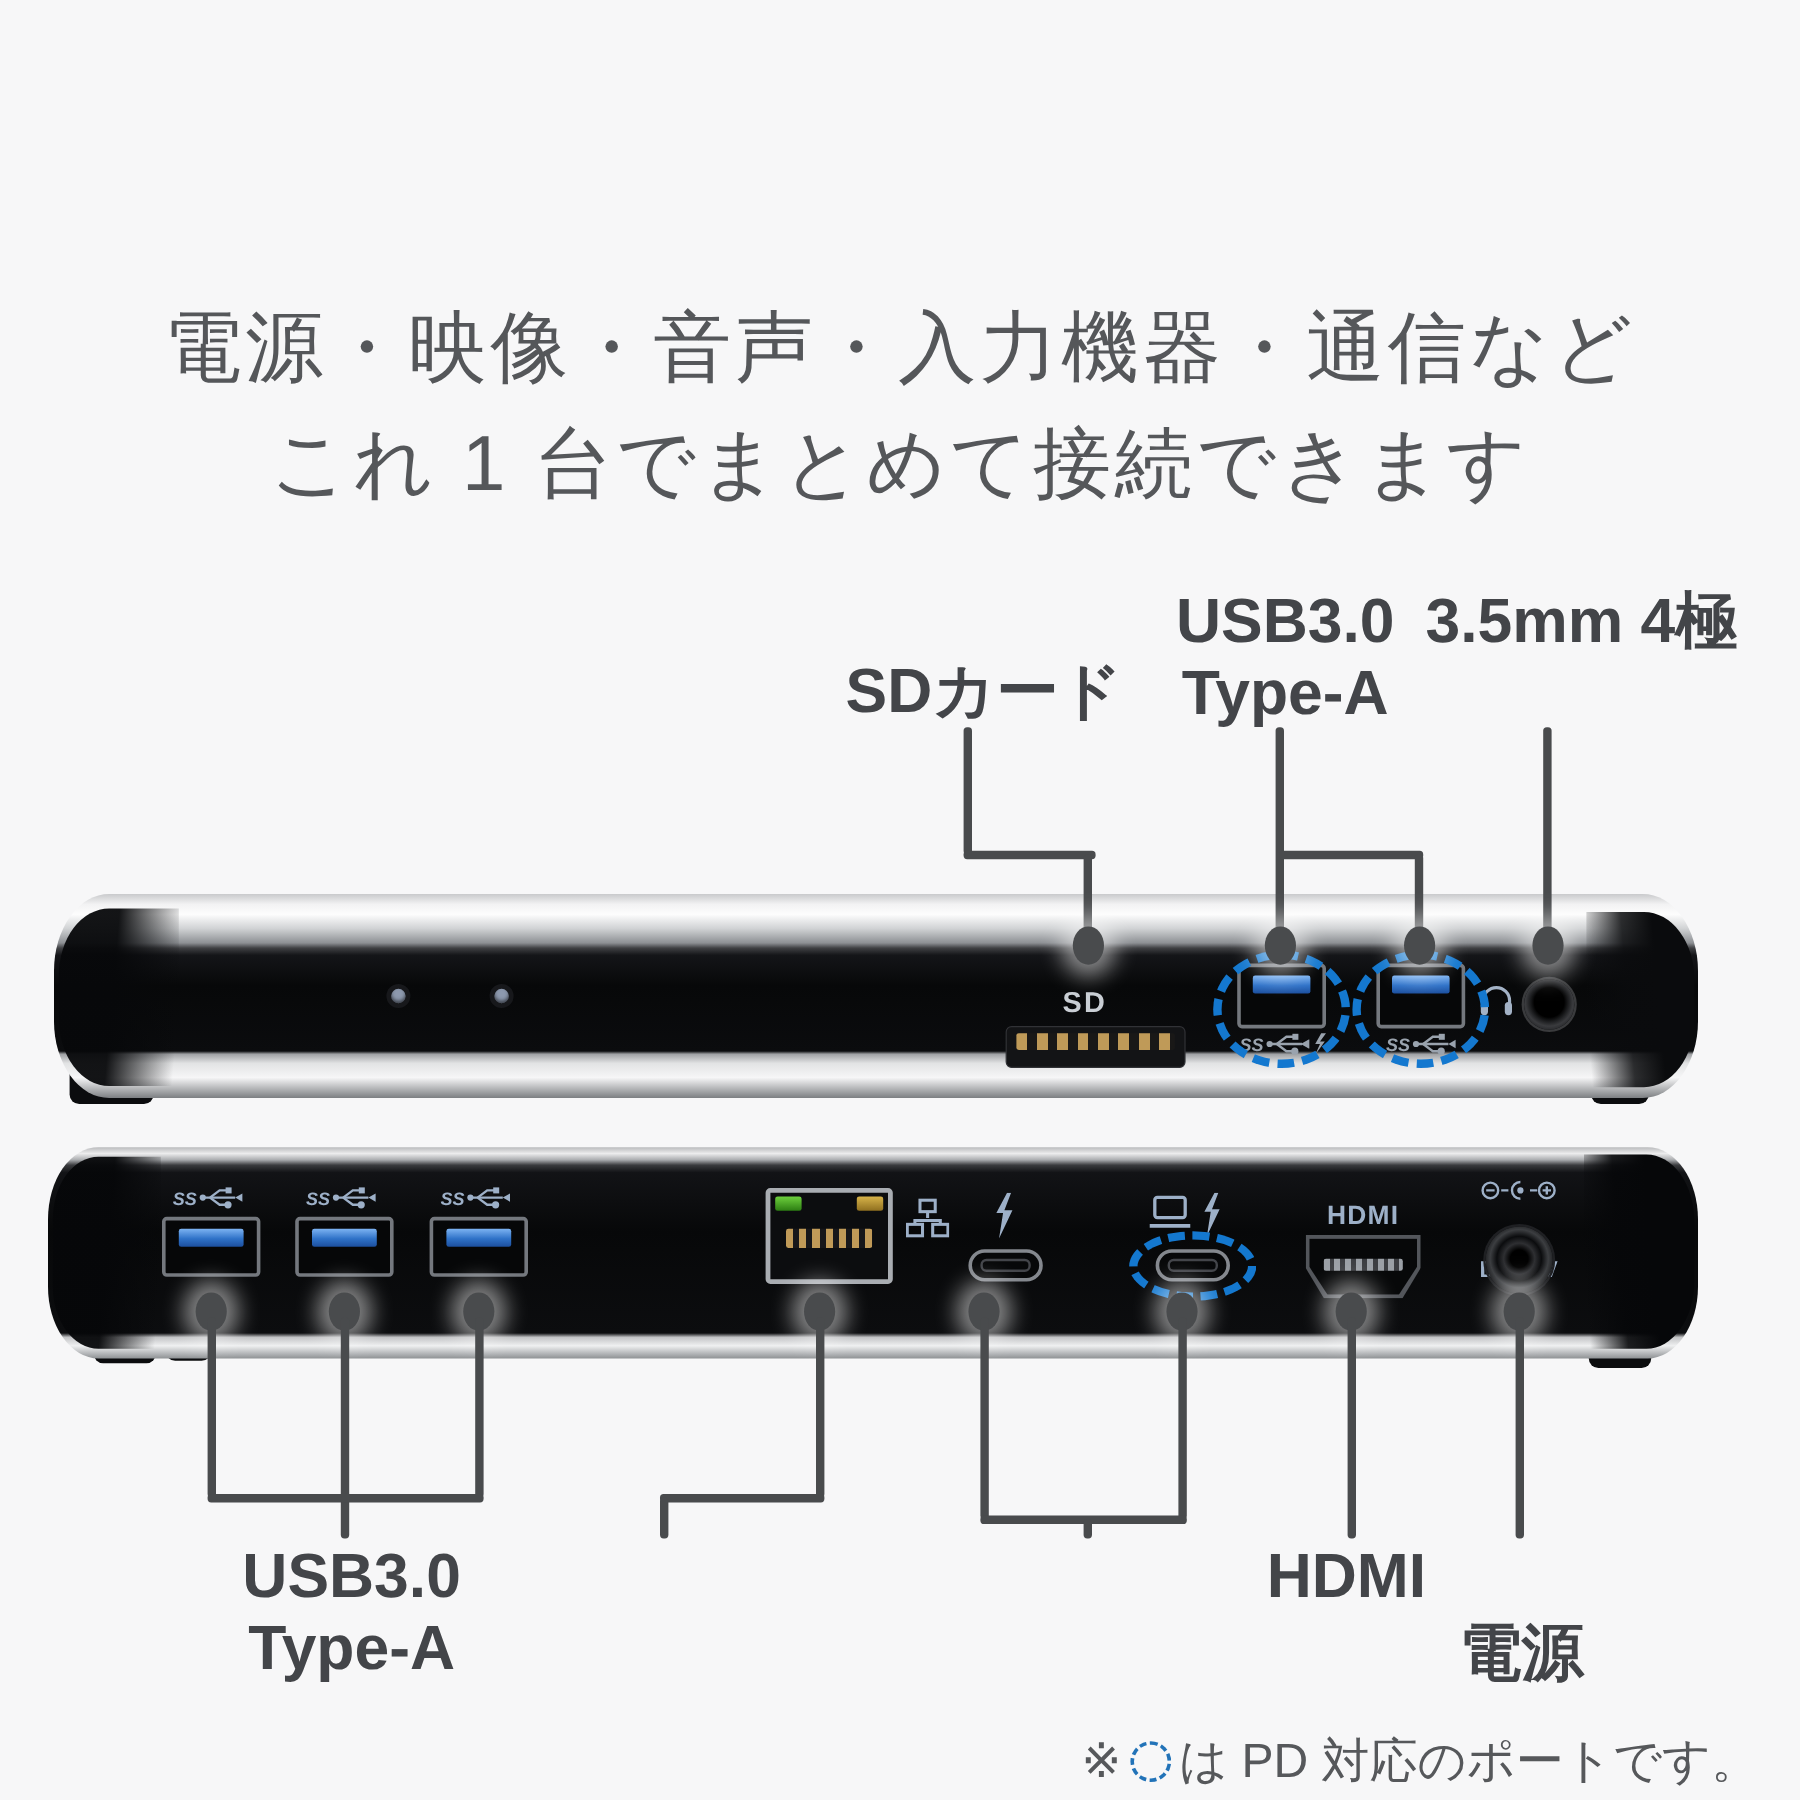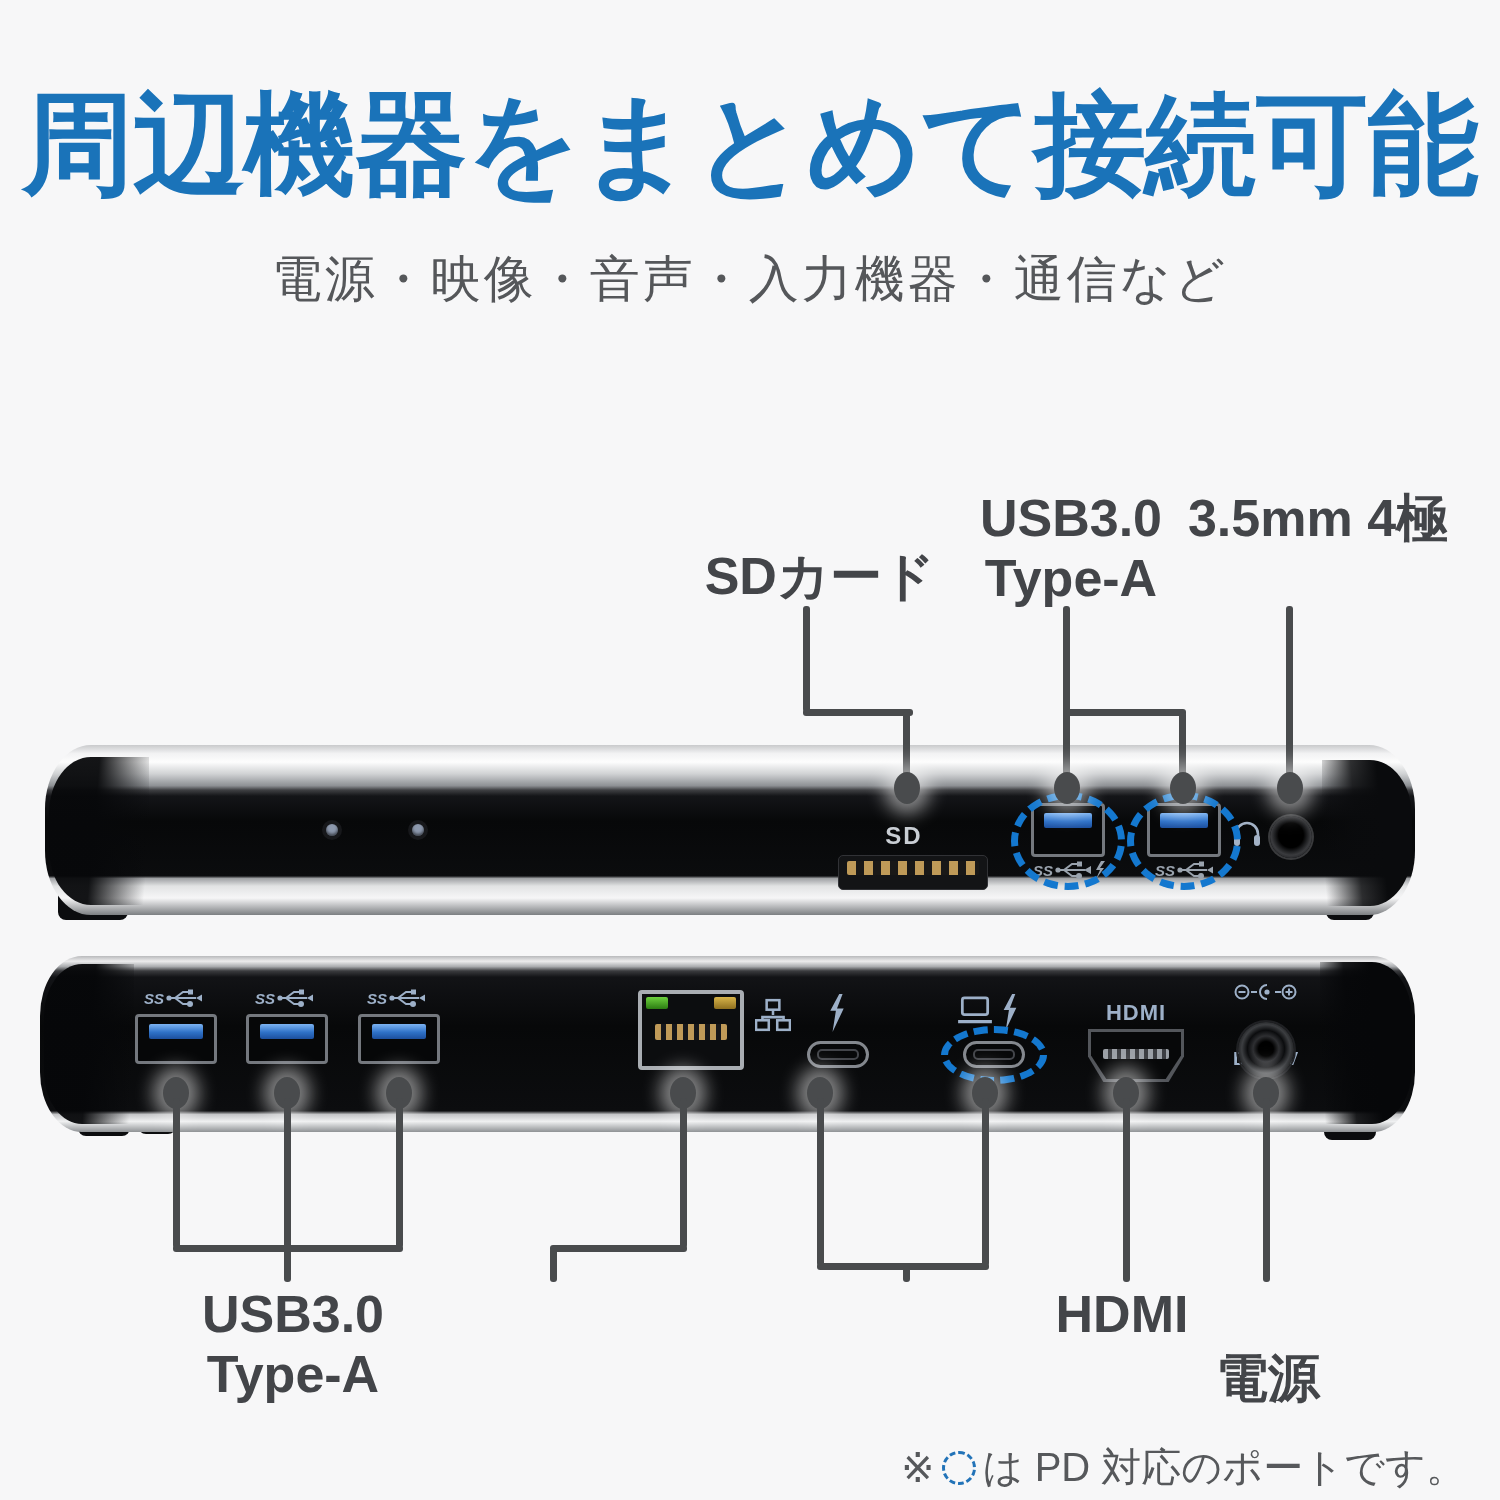--- a/index.html
+++ b/index.html
@@ -2,21 +2,21 @@
 <html><head>
 <meta charset="utf-8">
 <style>
   html,body { margin:0; padding:0; }
   body { width:1500px; height:1500px; background:#f7f7f8; font-family:"Liberation Sans","DejaVu Sans",sans-serif; }
   .canvas { position:relative; width:1500px; height:1500px; overflow:hidden; }
 
   
   .title { position:absolute; left:0; right:0; top:70px; text-align:center;
            font-size:112px; font-weight:700; color:#1a73b9; letter-spacing:-1px; white-space:nowrap; }
-  .sub   { position:absolute; left:0; right:0; text-align:center; font-size:50px;
+  .sub   { position:absolute; left:0; right:0; text-align:center; font-size:65px;
            font-weight:500; color:#55575a; letter-spacing:3px; white-space:nowrap; }
   .sub1  { top:246px; }
   .sub2  { top:342px; }
 
   
   .plabel { position:absolute; font-size:52px; font-weight:700; color:#434549;
             line-height:1; text-align:center; white-space:nowrap; z-index:6; }
 
   
   .ll  { position:absolute; background:#494b4d; border-radius:3px; z-index:5; }
@@ -93,22 +93,22 @@
   .note { position:absolute; right:34px; top:1440px; font-size:40px; color:#56585b;
           display:flex; align-items:center; gap:4px; z-index:6; white-space:nowrap; }
   .pd-circle { width:28px; height:28px; border:3px dashed #2273b8; border-radius:50%;
                display:inline-block; margin:0 3px; }
 </style>
 </head>
 <body>
 
 <div class="canvas">
 
-  <div class="title">周辺機器をまとめて接続可能</div>
   <div class="sub sub1">電源・映像・音声・入力機器・通信など</div>
+  <div class="sub sub2">これ 1 台でまとめて接続できます</div>
 
   <div class="plabel" style="left:660px; top:550px; width:320px;">SDカード</div>
   <div class="plabel" style="left:941px; top:492px; width:260px;">USB3.0</div>
   <div class="plabel" style="left:941px; top:552px; width:260px;">Type-A</div>
   <div class="plabel" style="left:1168px; top:492px; width:300px;">3.5mm 4極</div>
 
   <div class="ll" style="left:803px; top:606px; width:7px; height:106px;"></div>
   <div class="ll" style="left:803px; top:709px; width:110px; height:7px;"></div>
   <div class="ll" style="left:903px; top:712px; width:7px; height:66px;"></div>
   <div class="dot" style="left:894px; top:772px;"></div>

